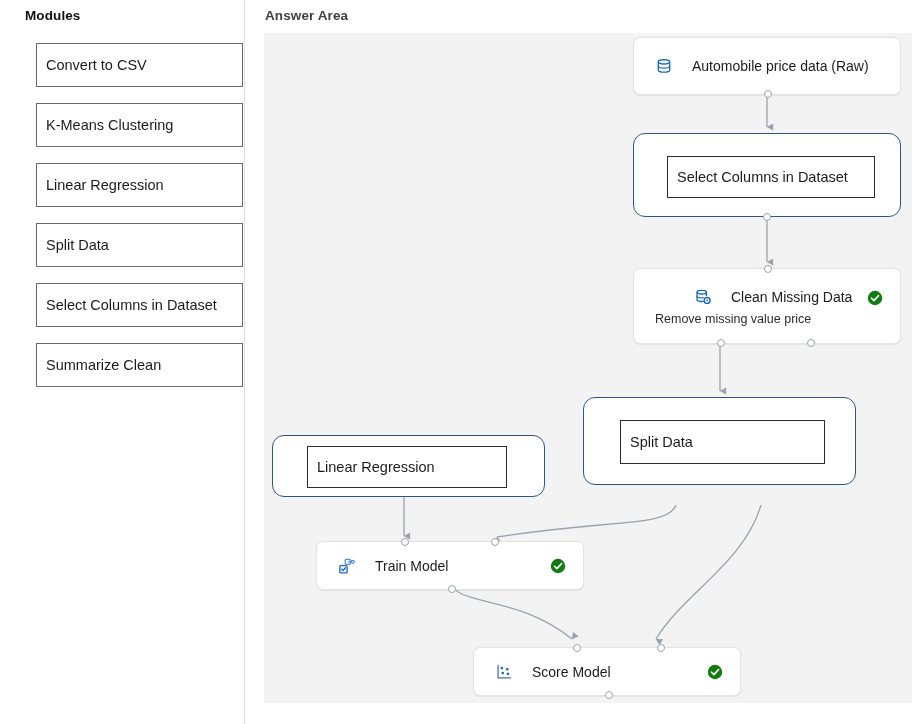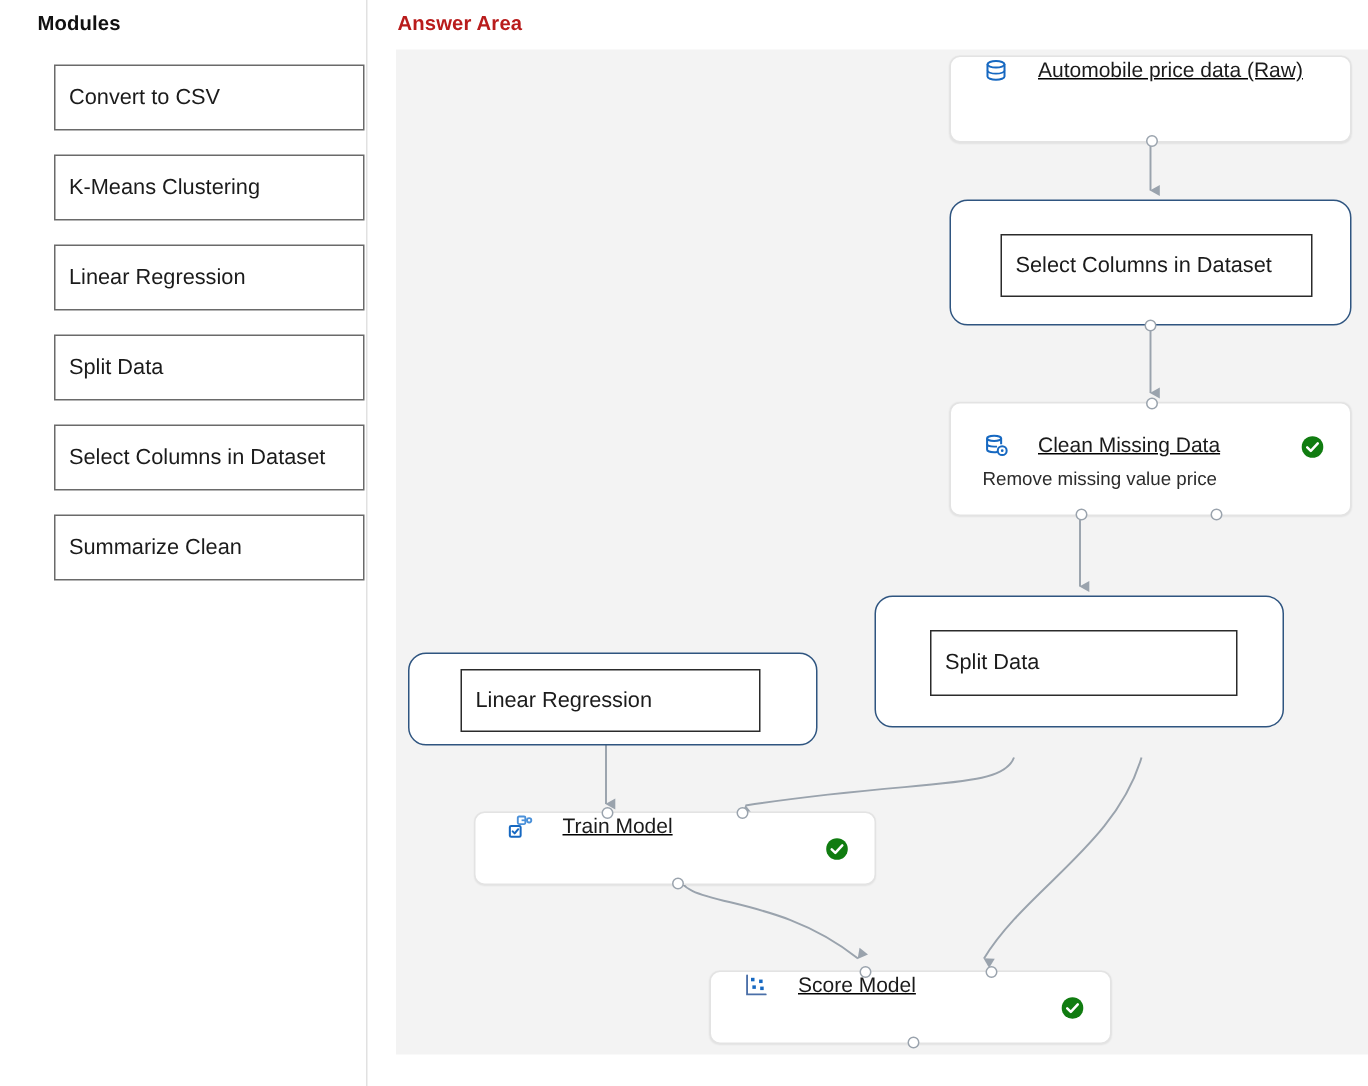--- a/index.html
+++ b/index.html
@@ -58,21 +58,21 @@
     color: #1b1b1b;
     cursor: default;
   }
 
   
   #answer-title {
     position: absolute;
     left: 265px; top: 8px;
     font-size: 13.5px;
     font-weight: bold;
-    color: #b91c1c;
+    color: #404040;
     letter-spacing: 0.1px;
   }
 
   
   #canvas {
     position: absolute;
     left: 264px; top: 33px;
     width: 648px;
     height: 670px;
     background: #f3f3f3;
@@ -89,28 +89,29 @@
   .node {
     position: absolute;
     box-sizing: border-box;
     background: #ffffff;
     border: 1px solid #e3e3e3;
     border-radius: 7px;
     box-shadow: 0 0.4px 1.2px rgba(0,0,0,0.07);
   }
   .node-row {
     display: flex;
+    align-items: center;
     height: 100%;
     padding-left: 21px;
     padding-right: 12px;
-    text-decoration: underline;
   }
   .node.with-sub .node-row {
     height: auto;
     padding-top: 19px;
+    margin-left: 39px;
   }
   .node-icon {
     width: 18px; height: 18px;
     flex: 0 0 18px;
     margin-right: 19px;
     display: block;
   }
   .node-label {
     font-size: 14px;
     color: #1b1b1b;

